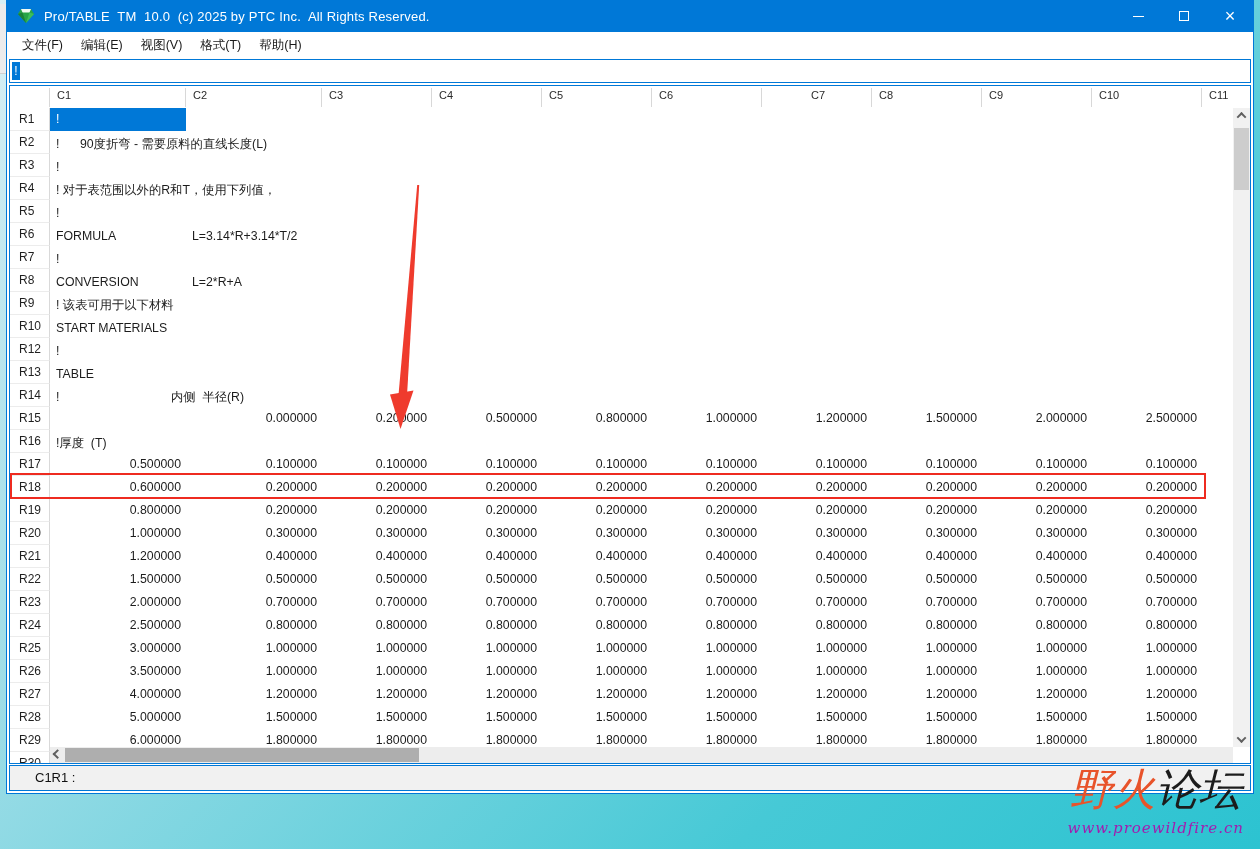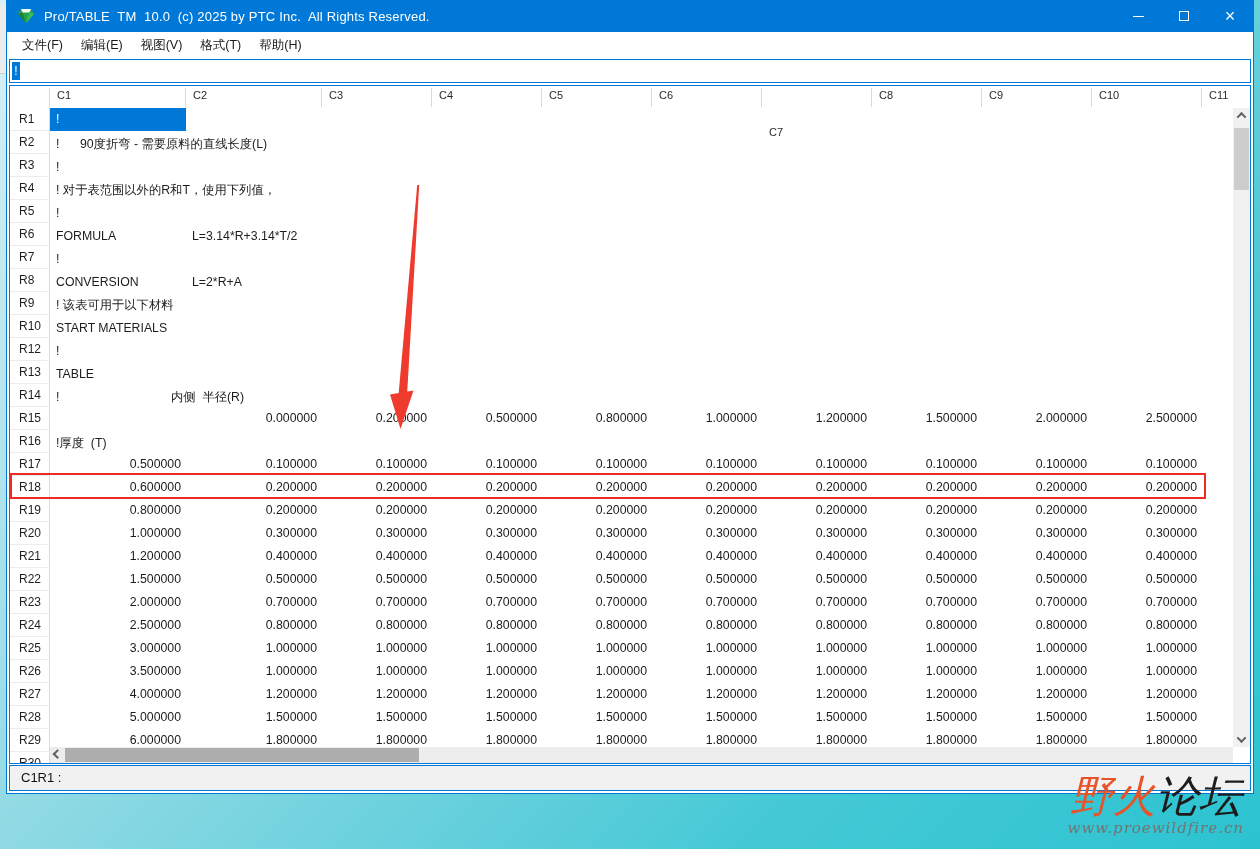--- a/index.html
+++ b/index.html
@@ -56,31 +56,31 @@
   .sb-btn { position:absolute; display:flex; align-items:center; justify-content:center; }
   .v-up { top:0; left:0; width:17px; height:15px; }
   .v-up .chev { transform:rotate(45deg) translate(1px,1px); }
   .v-dn { bottom:0; left:0; width:17px; height:15px; }
   .v-dn .chev { transform:rotate(225deg) translate(1px,1px); }
   .h-lt { left:0; top:0; width:14px; height:16px; }
   .h-lt .chev { transform:rotate(-45deg) translate(1px,-1px); }
 
   
   .statusbar { position:absolute; left:2px; right:2px; bottom:2px; height:26px; border:1px solid #0078d7;
-    background:#f1f1f1; font-size:13px; color:#111; line-height:24px; padding-left:11px; }
+    background:#f1f1f1; font-size:13px; color:#111; line-height:24px; padding-left:25px; }
 
   
   .arrow-svg { position:absolute; left:383px; top:180px; pointer-events:none; z-index:40; }
 
   
   .watermark { position:absolute; right:16px; bottom:12px; z-index:60; text-align:center; pointer-events:none; }
   .wm-line1 { font-family:"DejaVu Serif","Liberation Serif",serif; font-size:43px; line-height:44px; font-style:italic; }
   .wm-orange { color:#e8532a; }
   .wm-dark { color:#1c1c1c; }
-  .wm-line2 { font-family:"DejaVu Serif","Liberation Serif",serif; font-style:italic; font-size:15px; color:#737373; letter-spacing:1px; margin-top:1px; }
+  .wm-line2 { font-family:"DejaVu Serif","Liberation Serif",serif; font-style:italic; font-size:15px; color:#a21caf; letter-spacing:1px; margin-top:8px; }
 </style>
 </head>
 <body>
 
 <div class="back-sliver"></div>
 
 <div class="window">
 
   <div class="titlebar">
     <span class="title-icon">
@@ -125,21 +125,21 @@
         <span class="col-head-label" style="left: 183px;">C2</span>
         <div class="col-sep" style="left: 311px;"></div>
         <span class="col-head-label" style="left: 319px;">C3</span>
         <div class="col-sep" style="left: 421px;"></div>
         <span class="col-head-label" style="left: 429px;">C4</span>
         <div class="col-sep" style="left: 531px;"></div>
         <span class="col-head-label" style="left: 539px;">C5</span>
         <div class="col-sep" style="left: 641px;"></div>
         <span class="col-head-label" style="left: 649px;">C6</span>
         <div class="col-sep" style="left: 751px;"></div>
-        <span class="col-head-label" style="left: 759px; margin-top: 37px;">C7</span>
+        <span class="col-head-label" style="left: 801px;">C7</span>
         <div class="col-sep" style="left: 861px;"></div>
         <span class="col-head-label" style="left: 869px;">C8</span>
         <div class="col-sep" style="left: 971px;"></div>
         <span class="col-head-label" style="left: 979px;">C9</span>
         <div class="col-sep" style="left: 1081px;"></div>
         <span class="col-head-label" style="left: 1089px;">C10</span>
         <div class="col-sep" style="left: 1191px;"></div>
         <span class="col-head-label" style="left: 1199px;">C11</span>
       </div>
     <div class="rows" id="grid-rows">

